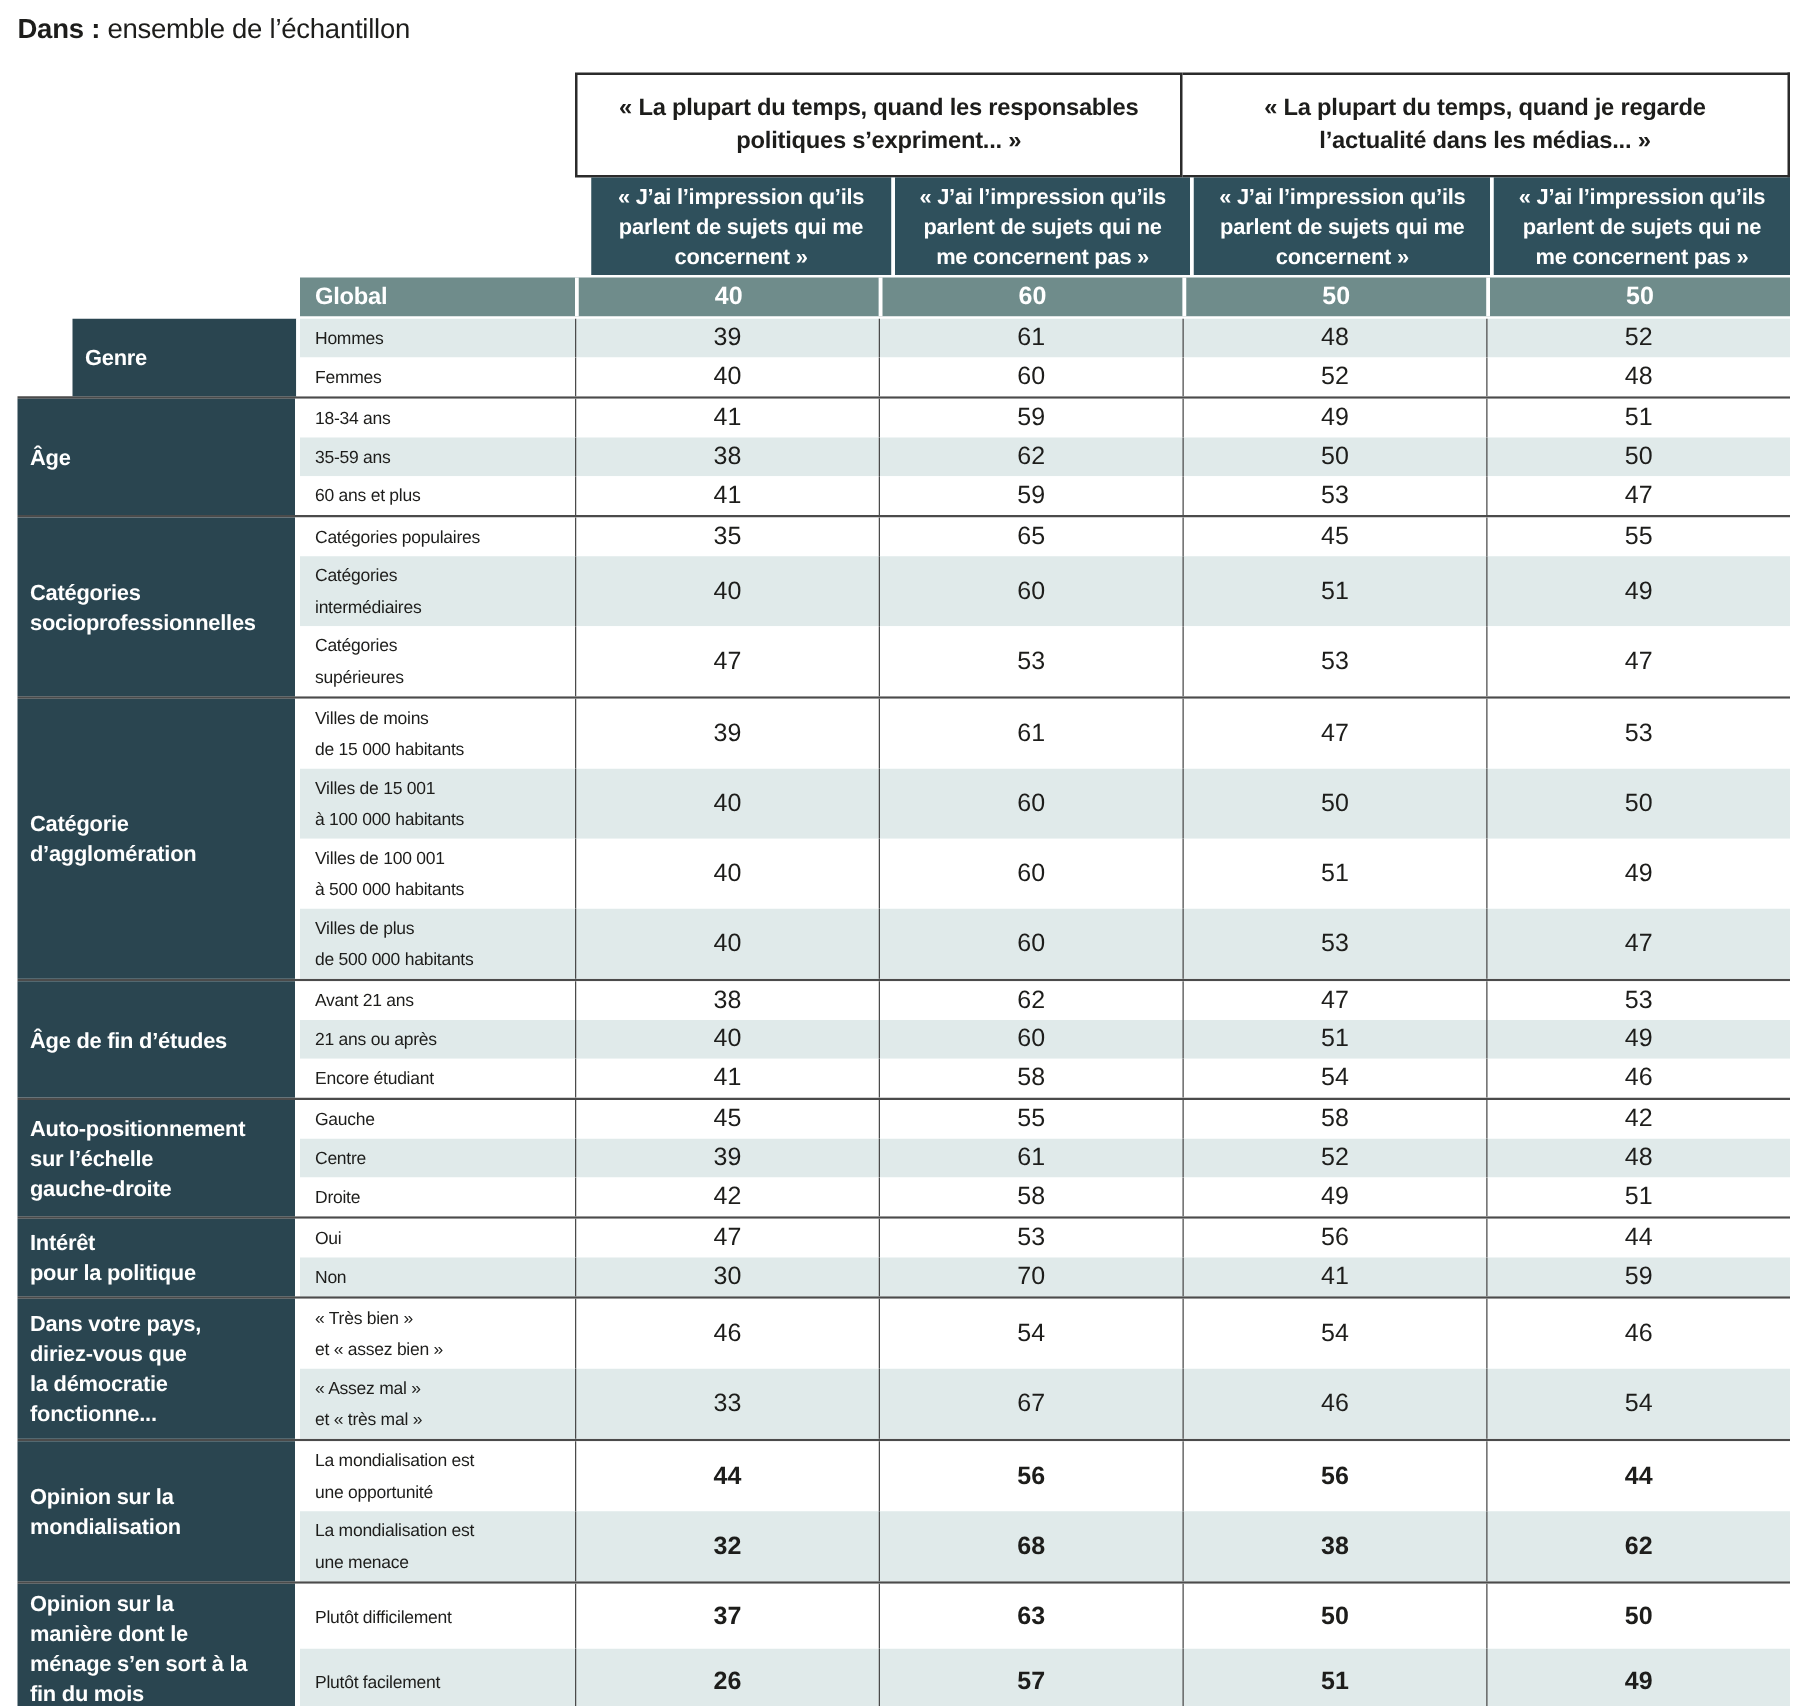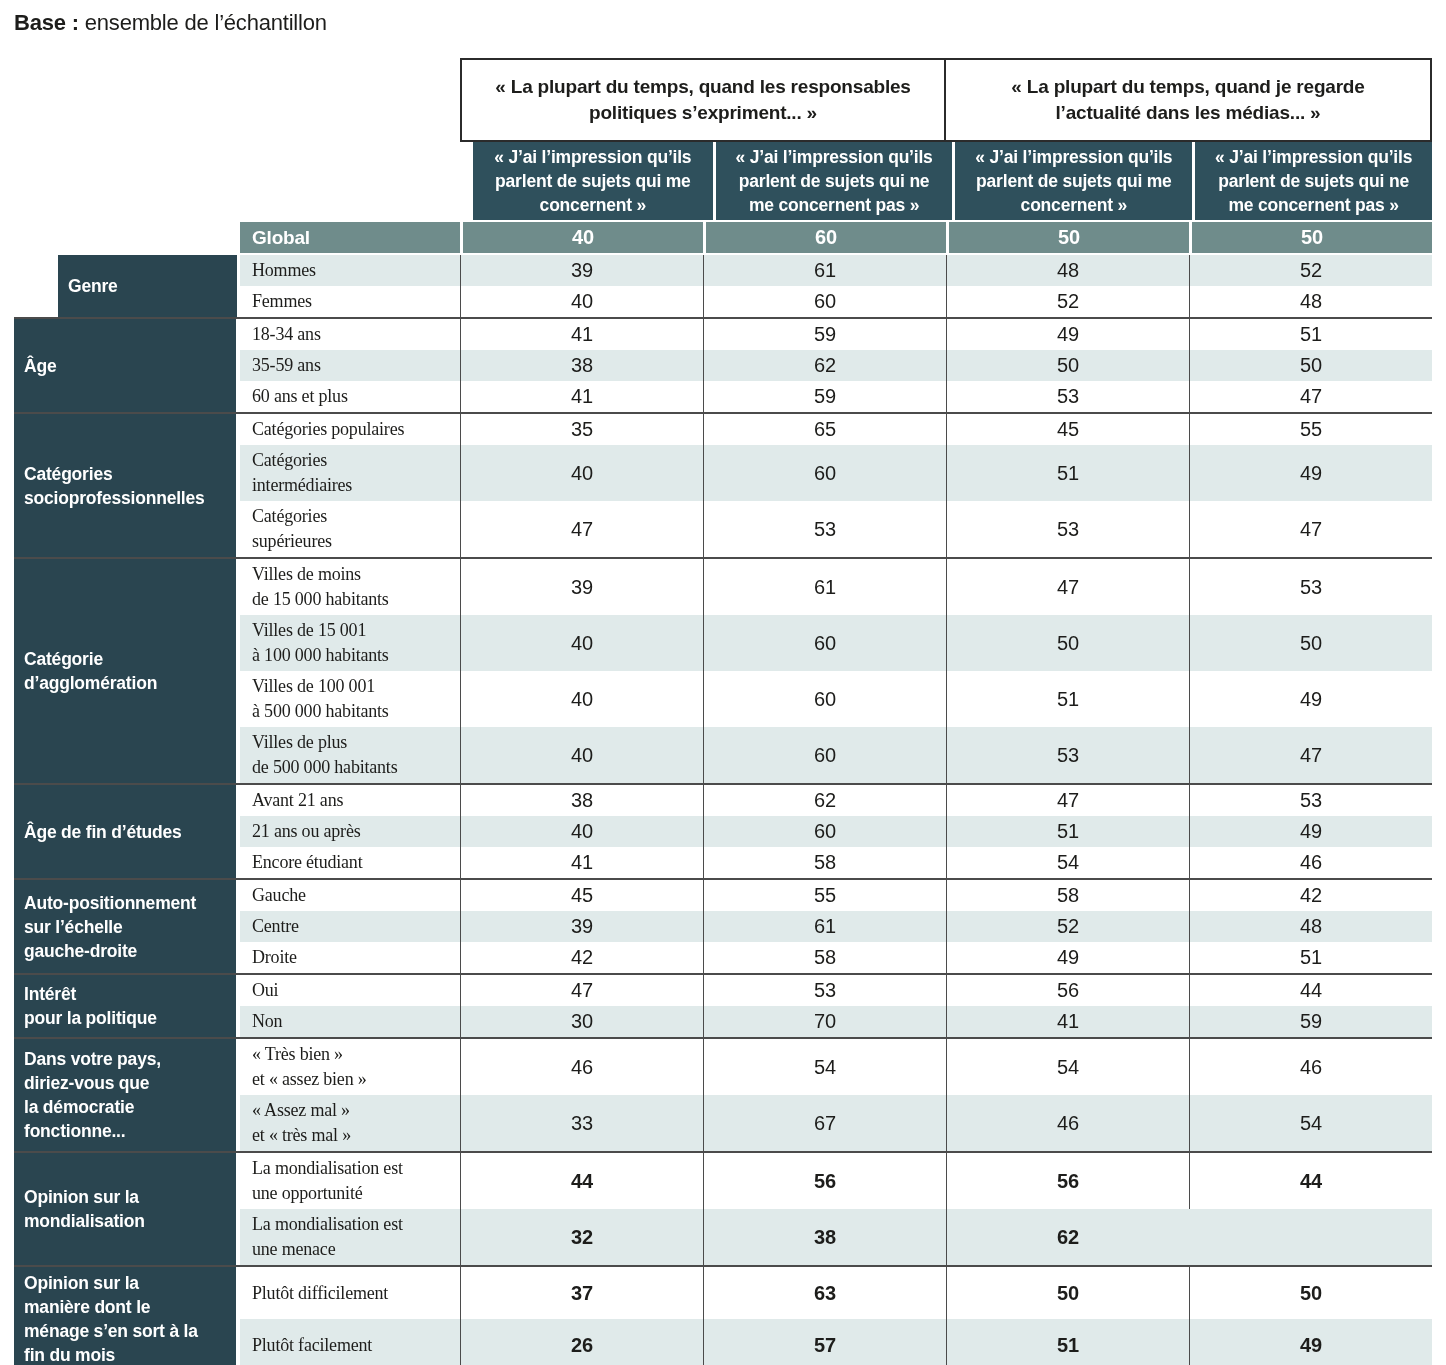--- a/index.html
+++ b/index.html
@@ -66,38 +66,38 @@
     color:var(--text-light); font-weight:bold; font-size:17.5px; line-height:24px;
     padding:4px 6px 4px 10px; display:flex; align-items:center;
     white-space:pre-line; letter-spacing:-0.2px;
   }
   .cat-gap { width:4px; background:var(--page-bg); }
   .rows { flex:1; display:flex; flex-direction:column; }
   .row { display:flex; flex:1 0 auto; min-height:31px; background:var(--page-bg); }
   .row.shaded { background:var(--row-shade); }
   .row-label {
     width:220px; box-sizing:border-box; padding:3px 4px 3px 12px;
-    font-size:18px; line-height:25px; display:flex; align-items:center;
-    white-space:pre-line; letter-spacing:-0.2px;font-family:Liberation Serif, serif;
+    font-size:14px; line-height:25px; display:flex; align-items:center;
+    white-space:pre-line; letter-spacing:-0.2px;
   }
   .cell {
     width:243px; box-sizing:border-box; border-left:1px solid var(--separator);
     font-size:20px; display:flex; align-items:center; justify-content:center;
   }
   .row.bold-values .cell { font-weight:bold; }
 
   .bottom-bar { height:10px; background:var(--category-dark); margin-top:2px; }
 </style>
 </head>
 <body>
 
 <div class="page">
 
   <div class="base-note">
-    <span class="bold">Base :</span><span> ensemble de l’échantillon</span>
+    <span class="bold">Dans :</span><span> ensemble de l’échantillon</span>
   </div>
 
   <div class="table-wrap">
 
     <div class="header-block">
       <div class="group-headers">
         <div class="group-header">« La plupart du temps, quand les responsables
 politiques s’expriment... »</div>
         <div class="group-header">« La plupart du temps, quand je regarde
 l’actualité dans les médias... »</div>
@@ -355,20 +355,21 @@
 une opportunité</div>
               <div class="cell">44</div>
               <div class="cell">56</div>
               <div class="cell">56</div>
               <div class="cell">44</div>
             </div>
             <div class="row shaded bold-values">
               <div class="row-label">La mondialisation est
 une menace</div>
               <div class="cell">32</div>
+              <div class="cell">68</div>
               <div class="cell">38</div>
               <div class="cell">62</div>
             </div>
           </div>
         </div>
         <div class="group">
           <div class="cat-cell">Opinion sur la
 manière dont le
 ménage s’en sort à la
 fin du mois</div>

